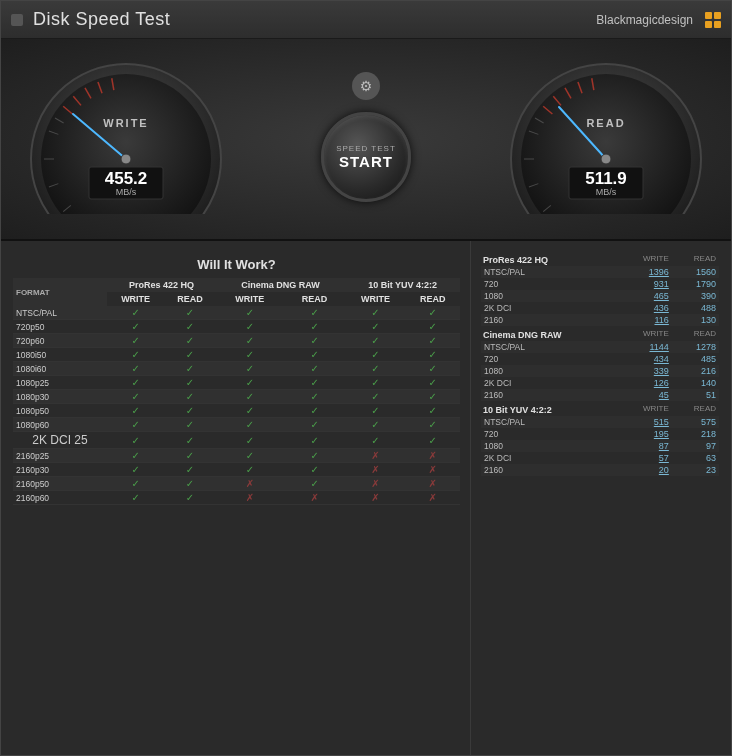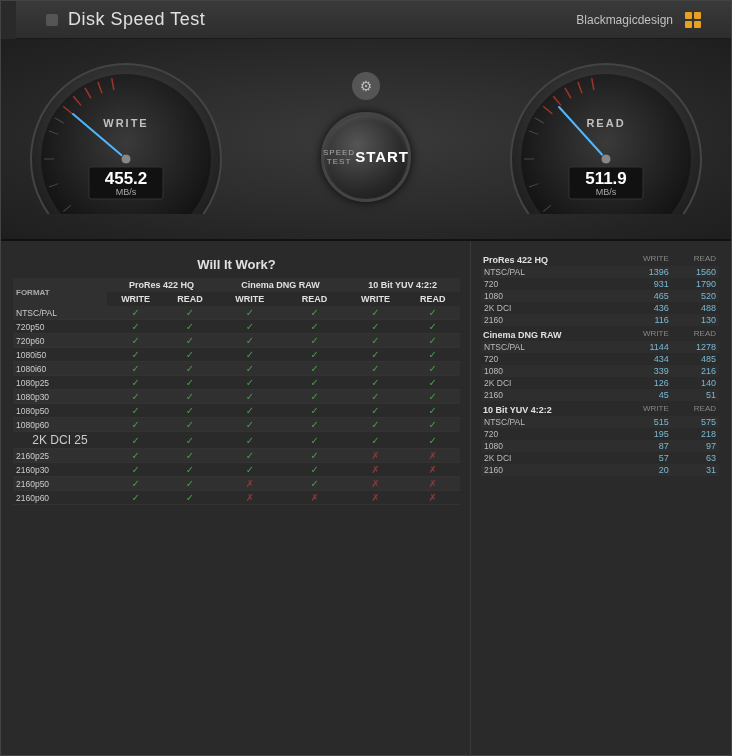--- a/index.html
+++ b/index.html
@@ -14,27 +14,26 @@
       width: 732px;
       height: 756px;
       background: #2a2a2a;
       border: 1px solid #444;
       display: flex;
       flex-direction: column;
     }
     
     .title-bar {
       background: linear-gradient(180deg, #3a3a3a 0%, #2d2d2d 100%);
-      padding: 8px 30px;
+      padding: 8px 10px;
       display: flex;
       align-items: center;
       justify-content: space-between;
       border-bottom: 1px solid #1a1a1a;
       min-height: 38px;
-      margin-left: 15px;
     }
     .title-bar-left {
       display: flex;
       align-items: center;
       gap: 10px;
     }
     .close-btn {
       width: 12px; height: 12px;
       background: #555;
       border-radius: 2px;
@@ -97,21 +96,21 @@
       cursor: pointer;
       color: #bbb;
       font-size: 14px;
     }
     .start-btn {
       width: 90px; height: 90px;
       border-radius: 50%;
       background: radial-gradient(circle at 40% 35%, #555 0%, #2a2a2a 60%, #111 100%);
       border: 3px solid #444;
       box-shadow: 0 0 10px rgba(0,0,0,0.8), inset 0 2px 4px rgba(255,255,255,0.1);
-      display: flex; align-items: center; justify-content: center;
+      display: flex; flex-direction: column; align-items: center; justify-content: center;
       cursor: pointer;
       color: #fff;
       text-align: center;
     }
     .start-btn-top {
       font-size: 8px;
       letter-spacing: 1px;
       color: #aaa;
       text-transform: uppercase;
     }
@@ -185,21 +184,21 @@
       width: 100%;
       border-collapse: collapse;
       font-size: 9px;
     }
     .how-fast-table td {
       padding: 1px 3px;
       font-size: 9px;
       color: #aaa;
     }
     .how-fast-table .row-label { color: #aaa; text-align: left; }
-    .how-fast-table .write-val { color: #7ad; text-align: right; }
+    .how-fast-table .write-val { color: #7ad; text-align: right; text-decoration: underline; }
     .how-fast-table .read-val { color: #7ad; text-align: right; }
     .how-fast-table tr:nth-child(even) { background: rgba(255,255,255,0.02); }
   </style>
 </head>
 <body>
 
 <div class="app-window">
 
   <div class="title-bar">
     <div class="title-bar-left">
@@ -474,21 +473,21 @@
       <td class="read-val" style="color:#7ab8d4;text-align:right;font-size:9px;">1560</td>
     </tr>
             <tr>
       <td class="row-label" style="font-size:8.5px;color:#bbb;">720</td>
       <td class="write-val" style="color:#7ab8d4;text-align:right;font-size:9px;">931</td>
       <td class="read-val" style="color:#7ab8d4;text-align:right;font-size:9px;">1790</td>
     </tr>
             <tr>
       <td class="row-label" style="font-size:8.5px;color:#bbb;">1080</td>
       <td class="write-val" style="color:#7ab8d4;text-align:right;font-size:9px;">465</td>
-      <td class="read-val" style="color:#7ab8d4;text-align:right;font-size:9px;">520</td>
+      <td class="read-val" style="color:#7ab8d4;text-align:right;font-size:9px;">390</td>
     </tr>
             <tr>
       <td class="row-label" style="font-size:8.5px;color:#bbb;">2K DCI</td>
       <td class="write-val" style="color:#7ab8d4;text-align:right;font-size:9px;">436</td>
       <td class="read-val" style="color:#7ab8d4;text-align:right;font-size:9px;">488</td>
     </tr>
             <tr>
       <td class="row-label" style="font-size:8.5px;color:#bbb;">2160</td>
       <td class="write-val" style="color:#7ab8d4;text-align:right;font-size:9px;">116</td>
       <td class="read-val" style="color:#7ab8d4;text-align:right;font-size:9px;">130</td>
@@ -544,20 +543,20 @@
       <td class="read-val" style="color:#7ab8d4;text-align:right;font-size:9px;">97</td>
     </tr>
             <tr>
       <td class="row-label" style="font-size:8.5px;color:#bbb;">2K DCI</td>
       <td class="write-val" style="color:#7ab8d4;text-align:right;font-size:9px;">57</td>
       <td class="read-val" style="color:#7ab8d4;text-align:right;font-size:9px;">63</td>
     </tr>
             <tr>
       <td class="row-label" style="font-size:8.5px;color:#bbb;">2160</td>
       <td class="write-val" style="color:#7ab8d4;text-align:right;font-size:9px;">20</td>
-      <td class="read-val" style="color:#7ab8d4;text-align:right;font-size:9px;">31</td>
+      <td class="read-val" style="color:#7ab8d4;text-align:right;font-size:9px;">23</td>
     </tr>
           </tbody>
       </table>
     </div>
 
   </div>
 </div>
 
 </body></html>

